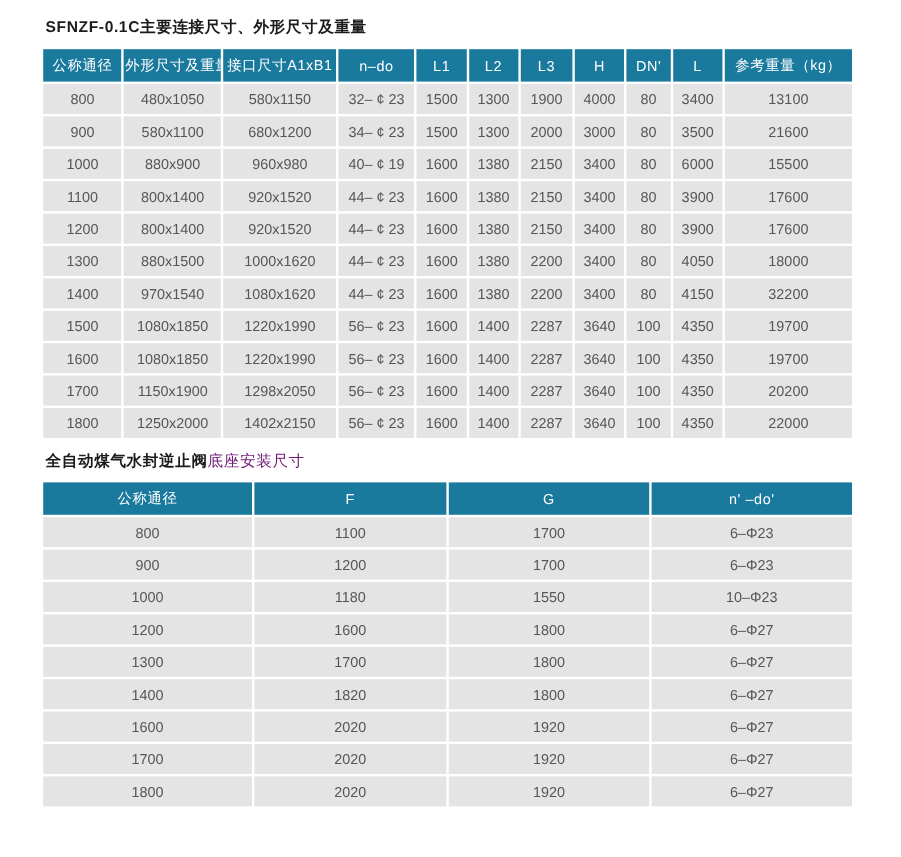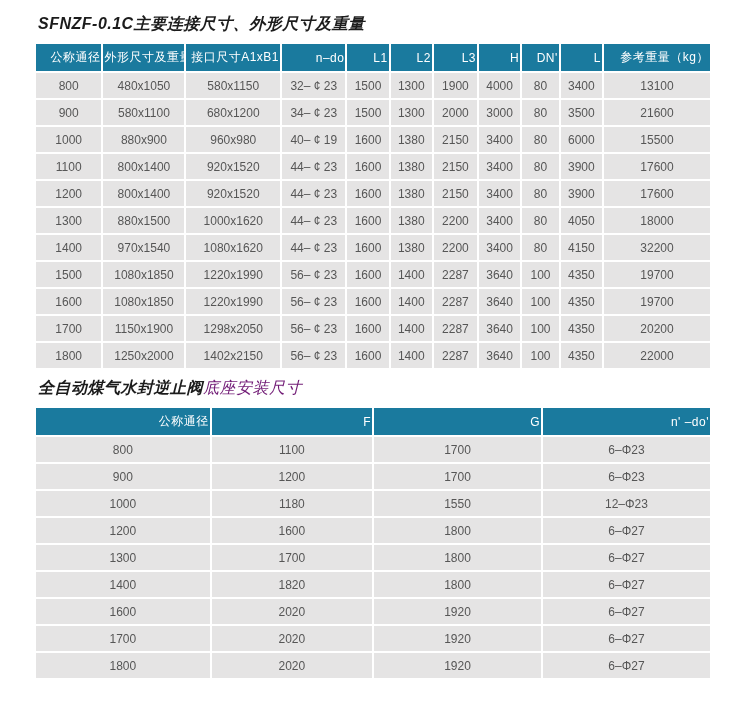--- a/index.html
+++ b/index.html
@@ -10,46 +10,45 @@
   }
   .page {
     width: 751px;
     height: 714px;
     box-sizing: border-box;
     padding: 6px 37px 0 36px;
     background: #ffffff;
     overflow: hidden;
   }
   .tbl-title {
-    font-size: 16px;
+    font-size: 13px;
     font-weight: bold;
     color: #1c1c1c;
     margin: 8px 0 7px 2px;
     letter-spacing: 0.5px;
-    font-style: italic;
   }
   .tbl-title .title-suffix {
     font-weight: normal;
     color: #701a75;
   }
   table.spec-table {
     border-collapse: separate;
     border-spacing: 2px;
     width: 678px;
     margin-left: -2px;
     table-layout: fixed;
   }
   table.spec-table th {
     background: var(--header-bg, #1a7a9e);
     color: var(--header-text, #ffffff);
     font-weight: normal;
     font-size: 12px;
     height: 27px;
     padding: 0 1px;
-    text-align: right;
+    text-align: center;
     letter-spacing: 0.5px;
     overflow: hidden;
     white-space: nowrap;
   }
   table.spec-table td {
     background: var(--row-bg, #e5e4e4);
     color: var(--body-text, #565656);
     font-size: 12px;
     height: 25px;
     padding: 0 1px;
@@ -269,21 +268,21 @@
         <tr>
           <td>900</td>
           <td>1200</td>
           <td>1700</td>
           <td>6–Φ23</td>
         </tr>
         <tr>
           <td>1000</td>
           <td>1180</td>
           <td>1550</td>
-          <td>12–Φ23</td>
+          <td>10–Φ23</td>
         </tr>
         <tr>
           <td>1200</td>
           <td>1600</td>
           <td>1800</td>
           <td>6–Φ27</td>
         </tr>
         <tr>
           <td>1300</td>
           <td>1700</td>

